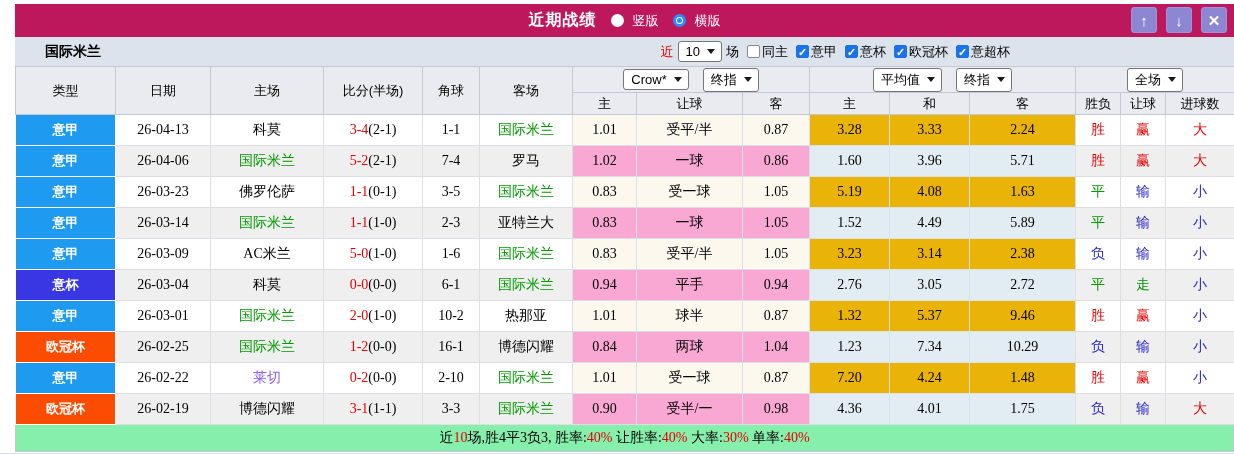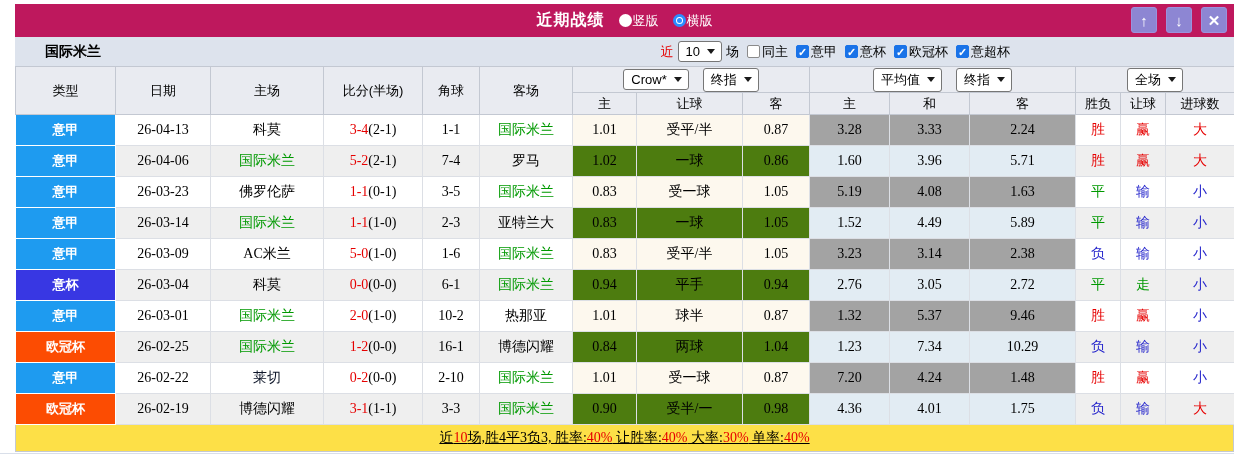--- a/index.html
+++ b/index.html
@@ -3,21 +3,21 @@
 <meta charset="utf-8">
 <style>
   html,body{margin:0;padding:0;background:#ffffff;}
   body{font-family:"Liberation Sans",sans-serif;}
   .widget{width:1219px;margin:4px 0 0 15px;}
 
   
   .titlebar{height:33px;background:#be185d;position:relative;}
   .title-center{position:absolute;left:0;right:0;top:0;height:33px;display:flex;justify-content:center;align-items:center;gap:14px;}
   .title{color:#ffffff;font-weight:bold;font-size:16px;letter-spacing:1px;}
-  .radio-opt{display:flex;align-items:center;gap:1px;cursor:pointer;}
+  .radio-opt{display:flex;align-items:center;gap:9px;cursor:pointer;}
   .radio{width:13px;height:13px;border-radius:50%;background:#ffffff;box-sizing:border-box;display:inline-block;}
   .radio.checked{background:#ffffff;border:3px solid #2b8cff;position:relative;}
   .radio.checked::after{content:"";position:absolute;left:1px;top:1px;width:5px;height:5px;border-radius:50%;background:#2b8cff;}
   .rlabel{color:#ffffff;font-size:13px;}
   .win-buttons{position:absolute;right:7px;top:3px;display:flex;z-index:2;}
   .wbtn{width:26px;height:26px;background:#8d86d3;border:1px solid #9a93dd;border-radius:3px;color:#ffffff;font-weight:bold;text-align:center;line-height:25px;font-size:15px;margin-left:9px;cursor:pointer;box-sizing:border-box;}
 
   
   .filterbar{height:29px;background:#dde3ed;display:flex;align-items:center;font-size:13px;color:#000;}
   .team{font-weight:bold;margin-left:30px;font-size:14px;}
@@ -31,28 +31,28 @@
   
   table{border-collapse:collapse;width:100%;table-layout:fixed;background:#ffffff;}
   thead th{background:#e9ebf1;border:1px solid #c3c8d2;font-weight:normal;font-size:13px;color:#000;padding:0;}
   .hrow1 th{height:25px;}
   .hrow2 th{height:21px;}
   .hsel{display:flex;justify-content:center;align-items:center;gap:6px;}
   tbody td{border:1px solid #dcdfe5;text-align:center;font-family:"Liberation Serif","DejaVu Serif",serif;font-size:14px;height:30px;color:#000;padding:0;overflow:hidden;}
   tr.even td{background:#efefef;}
   td.league{font-family:"Liberation Sans",sans-serif;font-weight:bold;color:#ffffff;font-size:13px;border-color:#ffffff;}
   td.crow{background:#fdf8ee;}
-  tr.even td.crow{background:#4d7c0f;}
-  td.avg{background:#a3a3a3;}
+  tr.even td.crow{background:#f9a8d4;}
+  td.avg{background:#eab308;}
   tr.even td.avg{background:#e2ecf3;}
   .score-main{color:#e60000;}
   .score-half{color:#000;}
 
   
-  .summary{border:1px solid #c3c8d2;border-top:none;height:26px;line-height:26px;text-align:center;font-family:"Liberation Serif","DejaVu Serif",serif;font-size:14px;background:#fde047;color:#000;text-decoration:underline;}
+  .summary{border:1px solid #c3c8d2;border-top:none;height:26px;line-height:26px;text-align:center;font-family:"Liberation Serif","DejaVu Serif",serif;font-size:14px;background:#86efac;color:#000;}
   .bottom-strip{height:7px;background:#d9dfe9;width:100%;margin-top:1px;}
 </style>
 </head>
 <body>
 
 <div class="widget">
 
   <div class="titlebar">
     <div class="title-center">
       <span class="title">近期战绩</span>
@@ -300,21 +300,21 @@
           <td class="avg">1.23</td>
           <td class="avg">7.34</td>
           <td class="avg">10.29</td>
           <td style="color: rgb(38, 38, 204);">负</td>
           <td style="color: rgb(38, 38, 204);">输</td>
           <td style="color: rgb(38, 38, 204);">小</td>
         </tr>
         <tr>
           <td class="league" style="background: rgb(30, 155, 240);">意甲</td>
           <td>26-02-22</td>
-          <td style="color: #0f172a; border-radius: 9px;">莱切</td>
+          <td style="color: #8b5cf6; border-radius: 9px;">莱切</td>
           <td><span class="score-main">0-2</span><span class="score-half">(0-0)</span></td>
           <td>2-10</td>
           <td style="color: rgb(0, 153, 0);">国际米兰</td>
           <td class="crow">1.01</td>
           <td class="crow">受一球</td>
           <td class="crow">0.87</td>
           <td class="avg">7.20</td>
           <td class="avg">4.24</td>
           <td class="avg">1.48</td>
           <td style="color: rgb(230, 0, 0);">胜</td>

